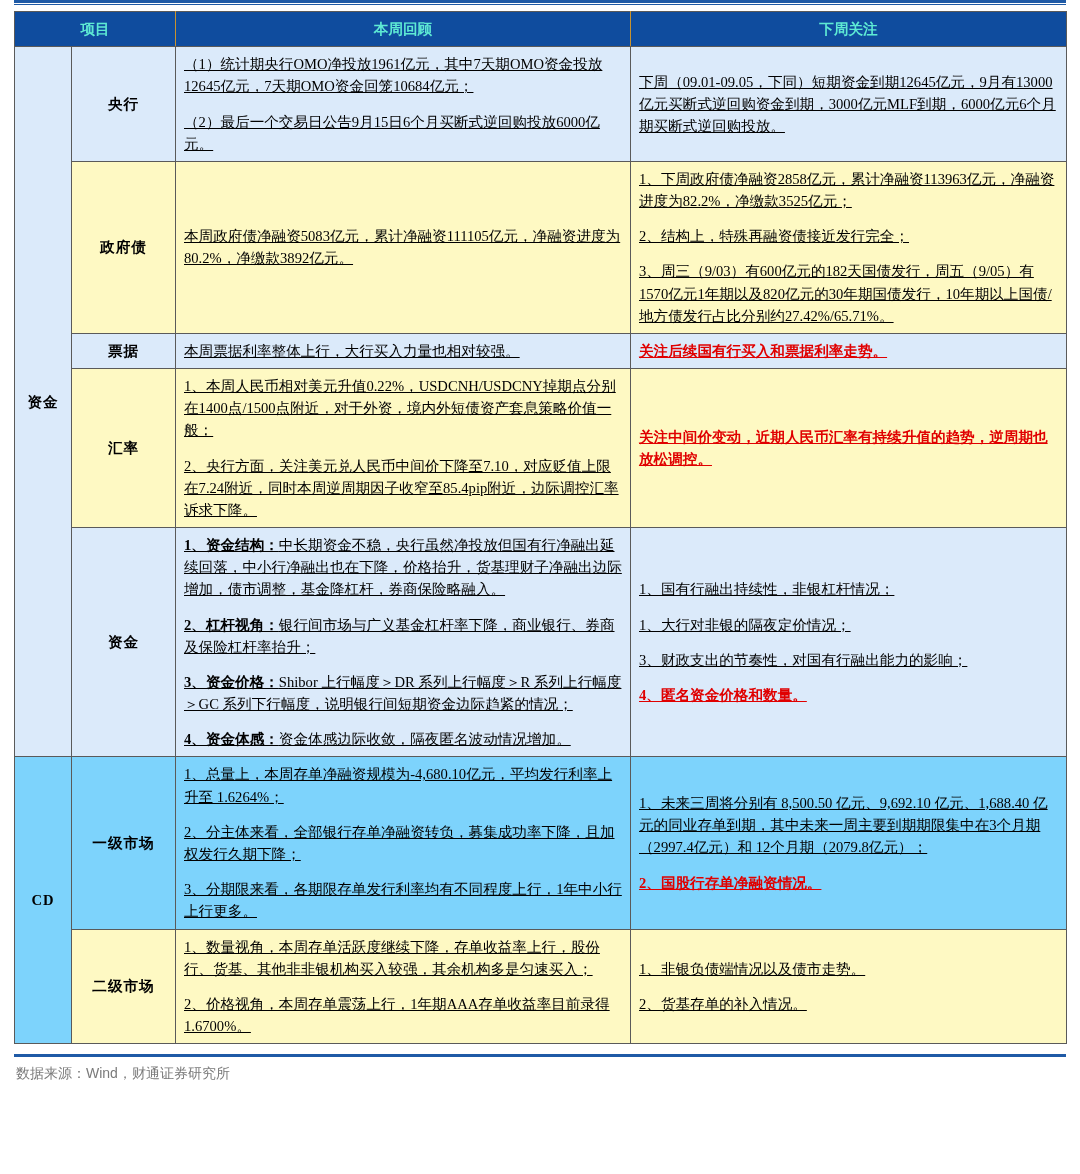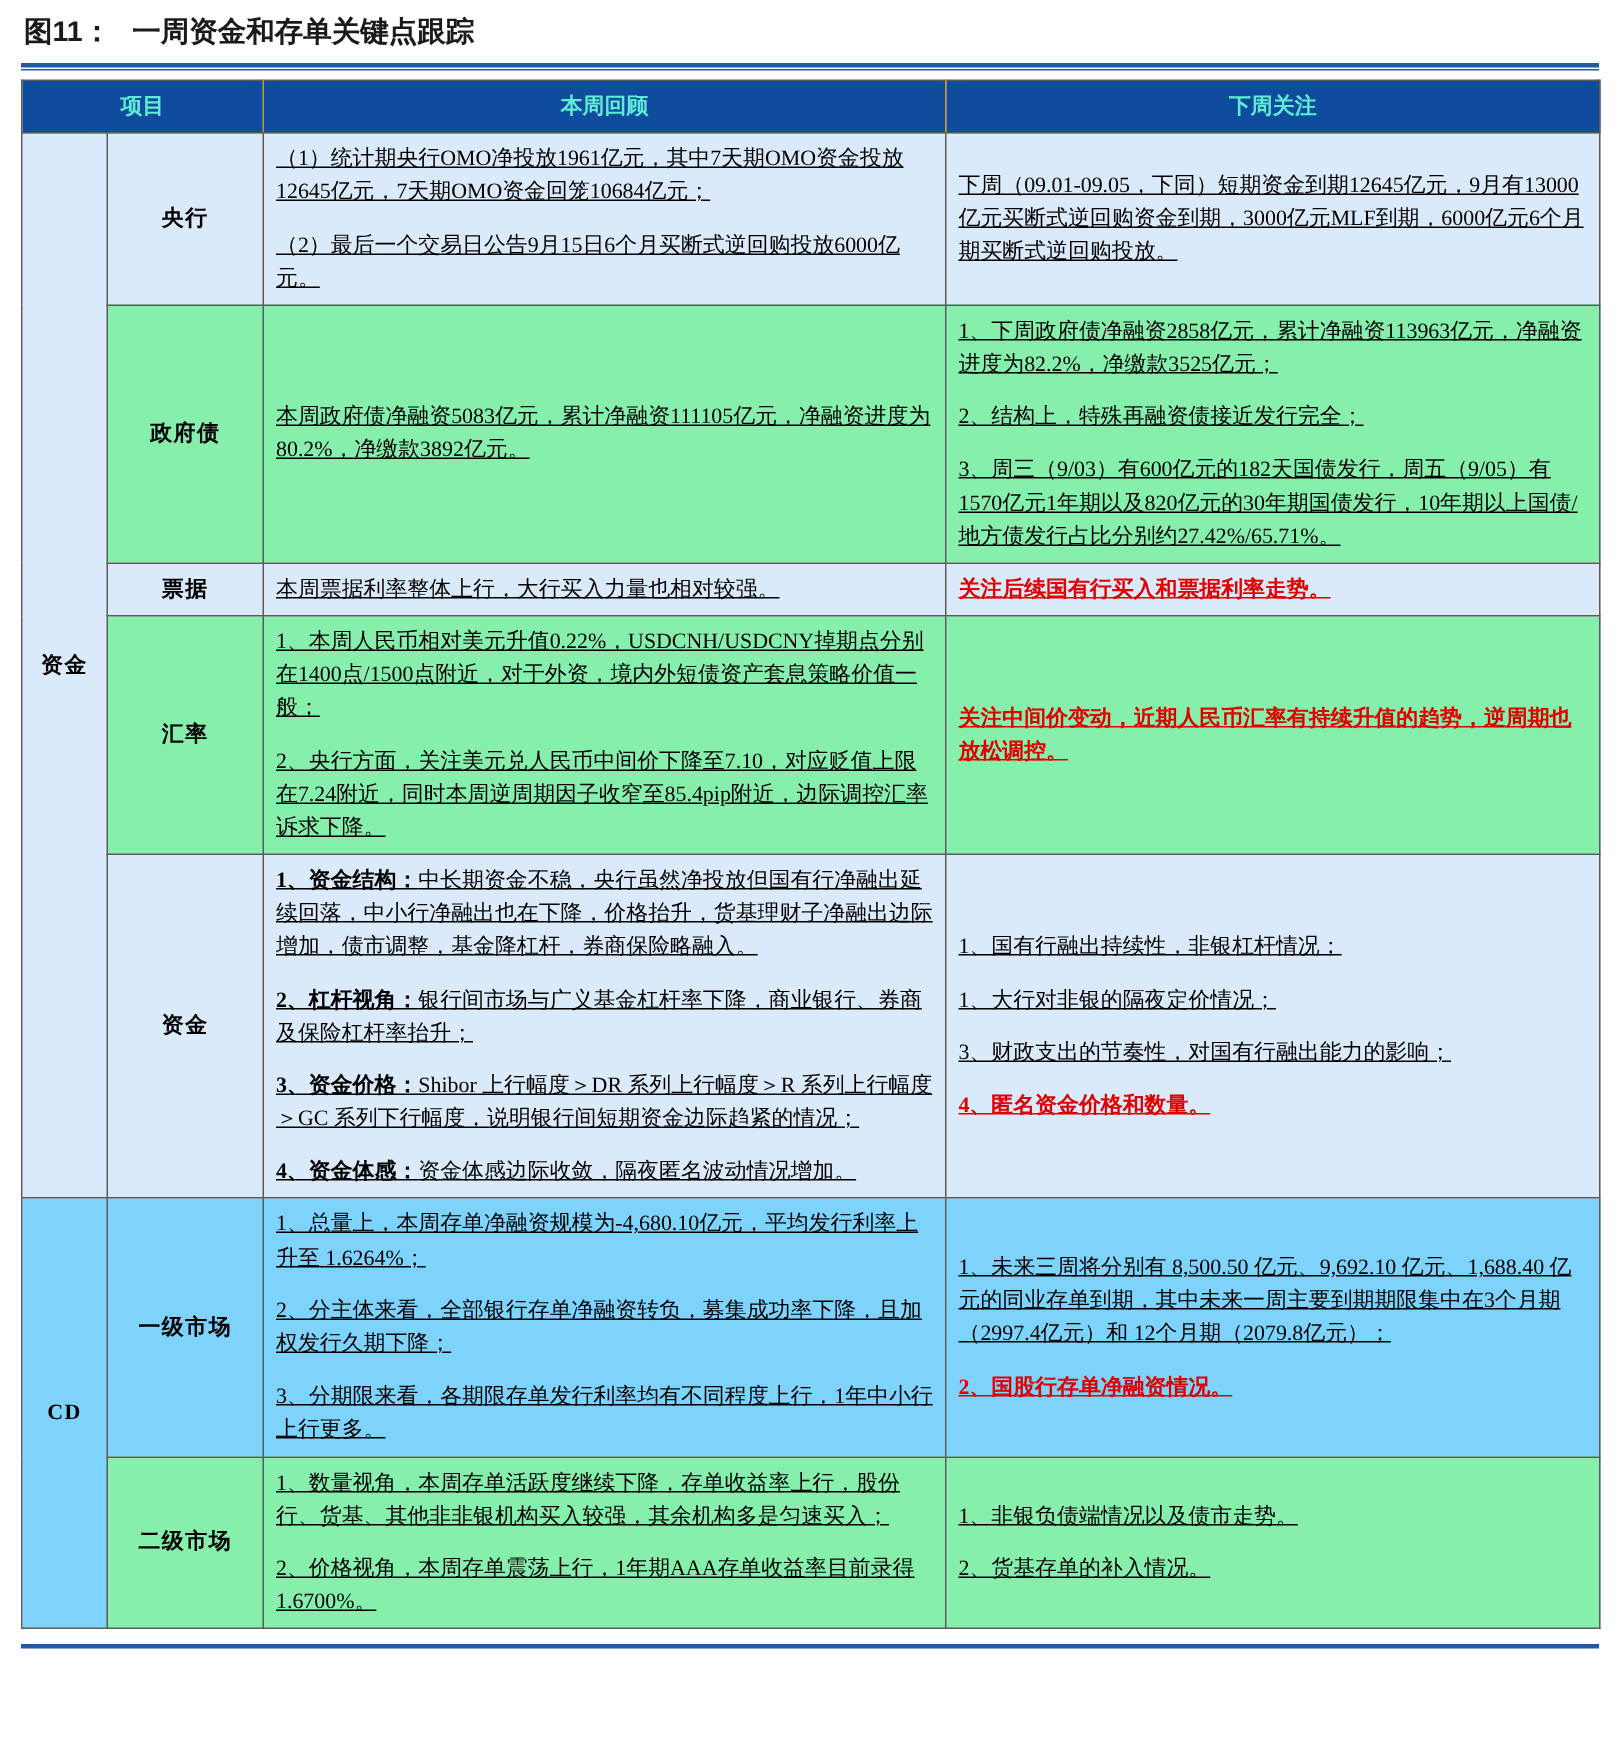--- a/index.html
+++ b/index.html
@@ -53,44 +53,40 @@
     letter-spacing:1px;
   }
   td.sub{
     text-align:center;font-weight:bold;font-size:16px;
     letter-spacing:1px;
   }
   td.body{text-align:left;}
 
   
   .tint-blue{background:#dbeafa;}
-  .tint-white{background:#86efac;margin-left:31px;}
+  .tint-white{background:#fef9c3;margin-left:31px;}
   .tint-gray{background:#7dd3fc;}
 
   .p{margin:0 0 13px 0;text-decoration:underline;}
   .p:last-child{margin-bottom:0;}
   .red{color:#e00000;font-weight:bold;}
   .bold{font-weight:bold;}
 
   
   .rule-bot{height:3px;background:#1f5aa6;margin:10px 0 0 0;width:1052px;}
   .src{
     font-family:"Liberation Sans","DejaVu Sans",sans-serif;
     font-size:14px;color:#7a7a7a;padding:8px 0 10px 2px;
   }
 </style>
 </head>
 <body>
 
 <div class="page">
 
-  <div class="fig-title">
-    <span class="num">图11：</span>
-    <span class="txt">一周资金和存单关键点跟踪</span>
-  </div>
 
   <div class="rule-top"></div>
   <div class="rule-top-thin"></div>
 
   <table class="tbl">
     <colgroup>
         <col class="c1">
         <col class="c2">
         <col class="c3">
         <col class="c4">
@@ -196,14 +192,15 @@
         <td class="body tint-white">
           <p class="p">1、非银负债端情况以及债市走势。</p>
           <p class="p">2、货基存单的补入情况。</p>
         </td>
       </tr>
 
     </tbody>
   </table>
 
   <div class="rule-bot"></div>
+  <div class="src">数据来源：Wind，财通证券研究所</div>
 
 </div>
 
 </body></html>

